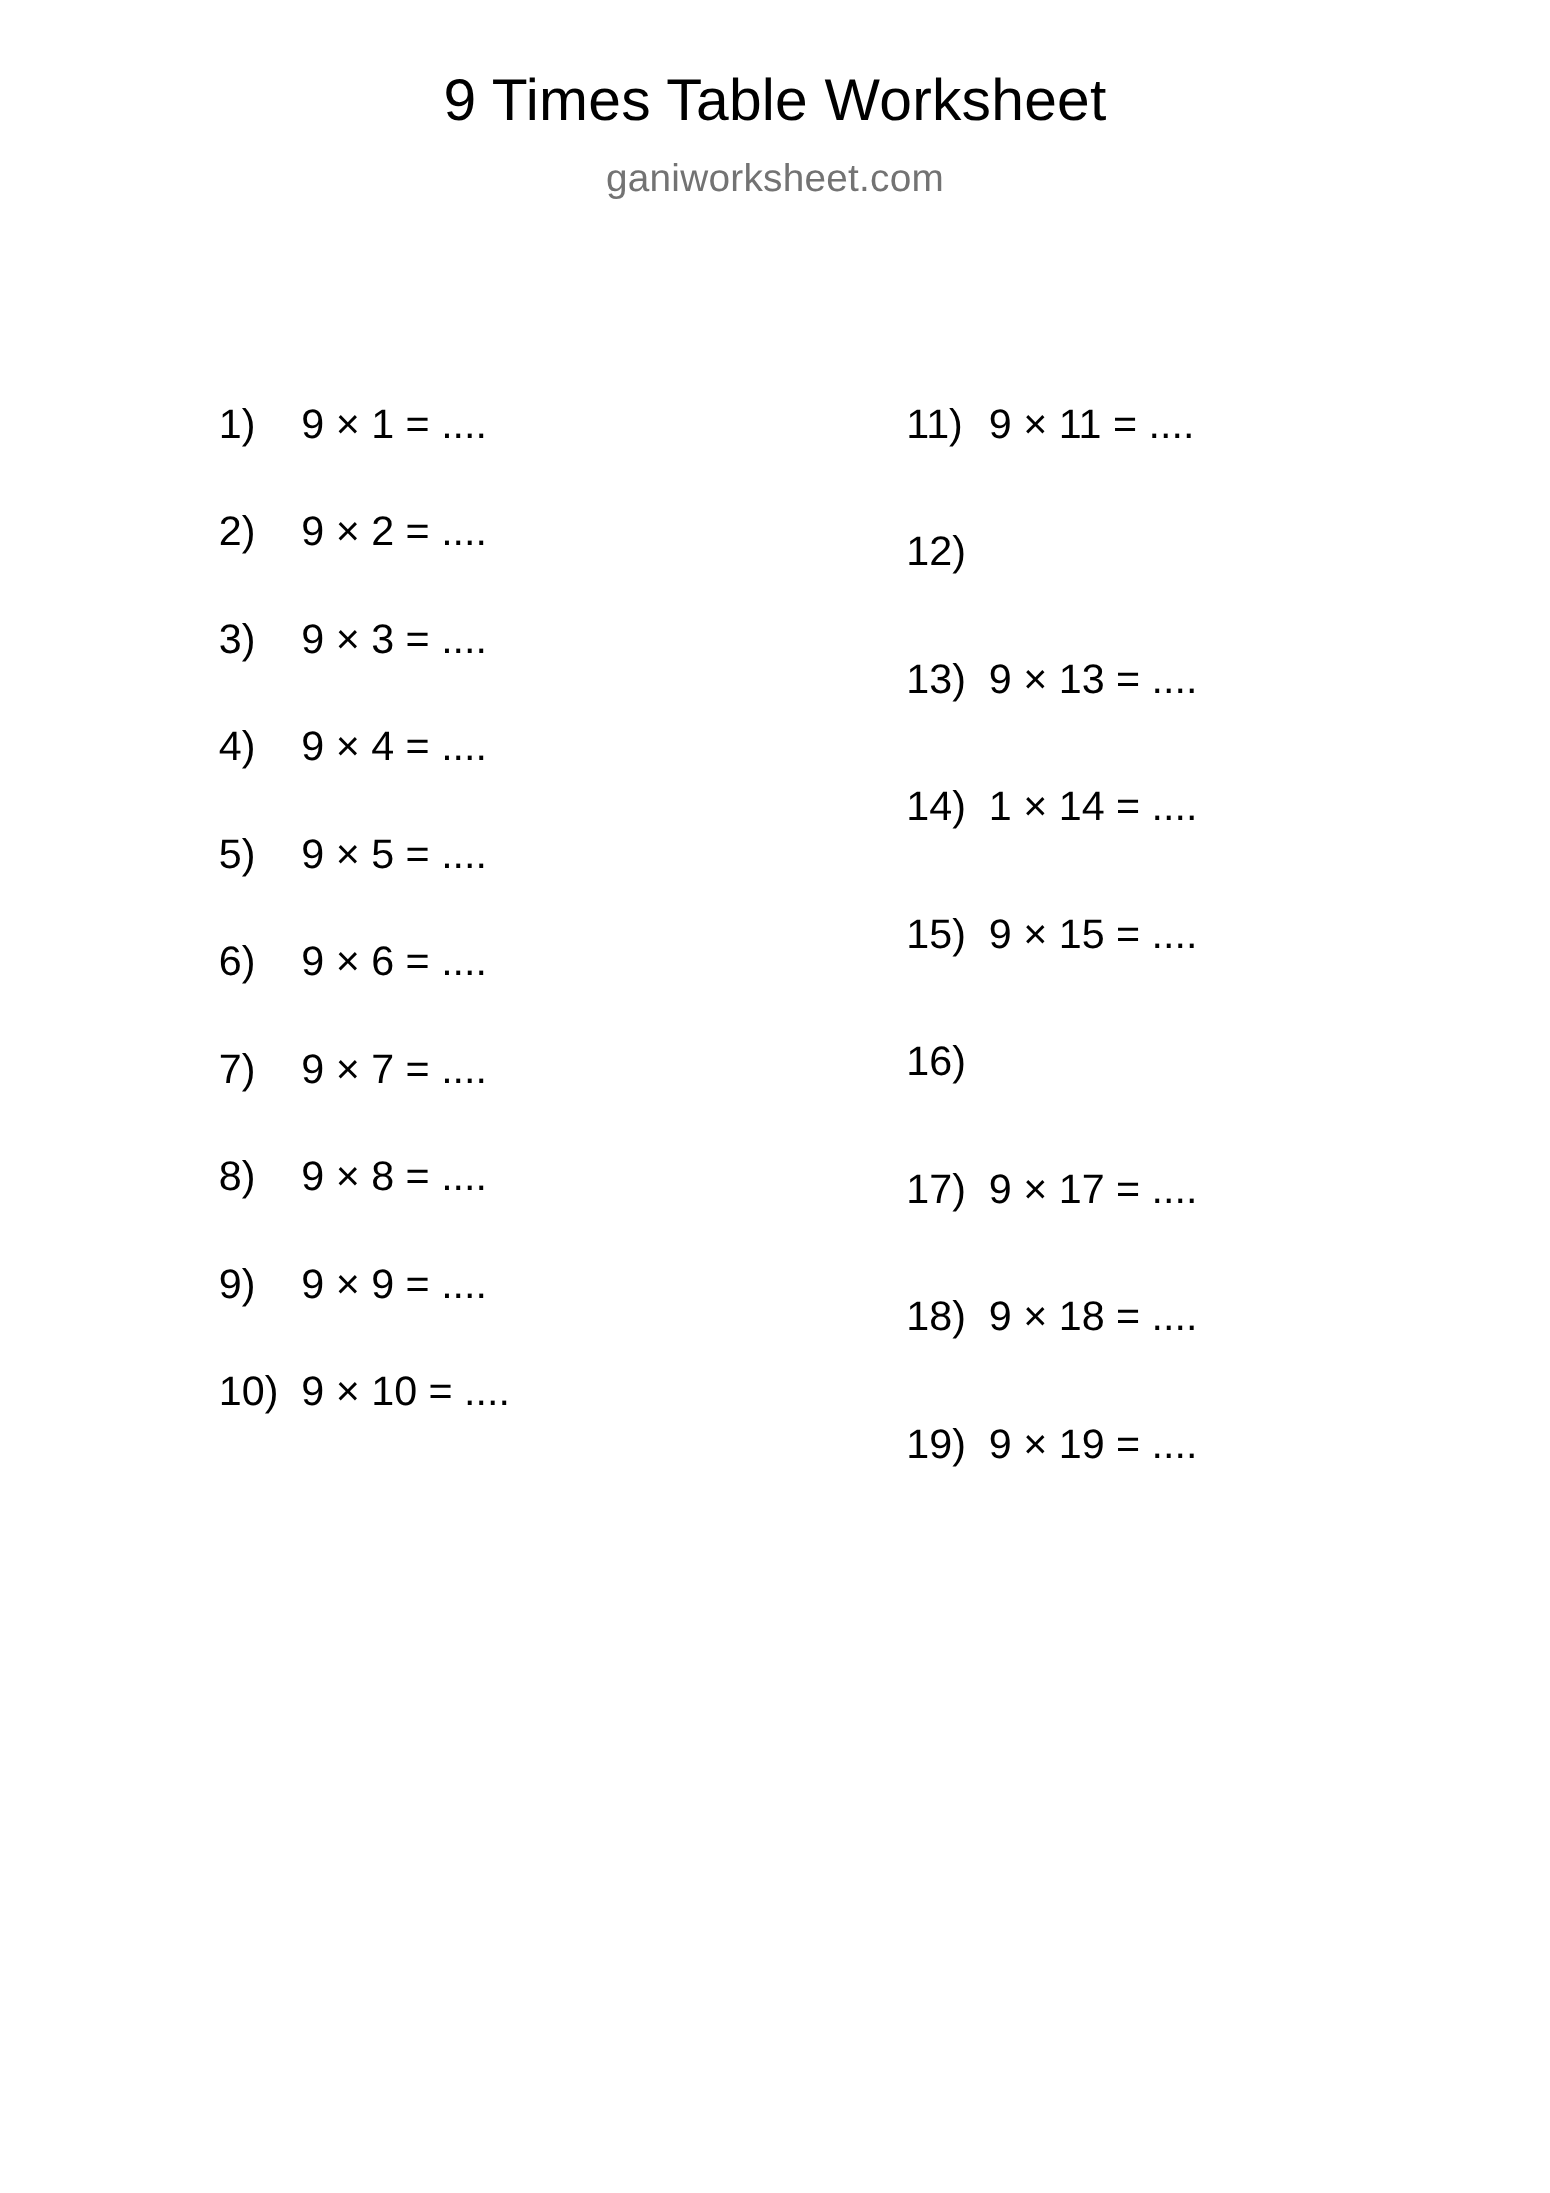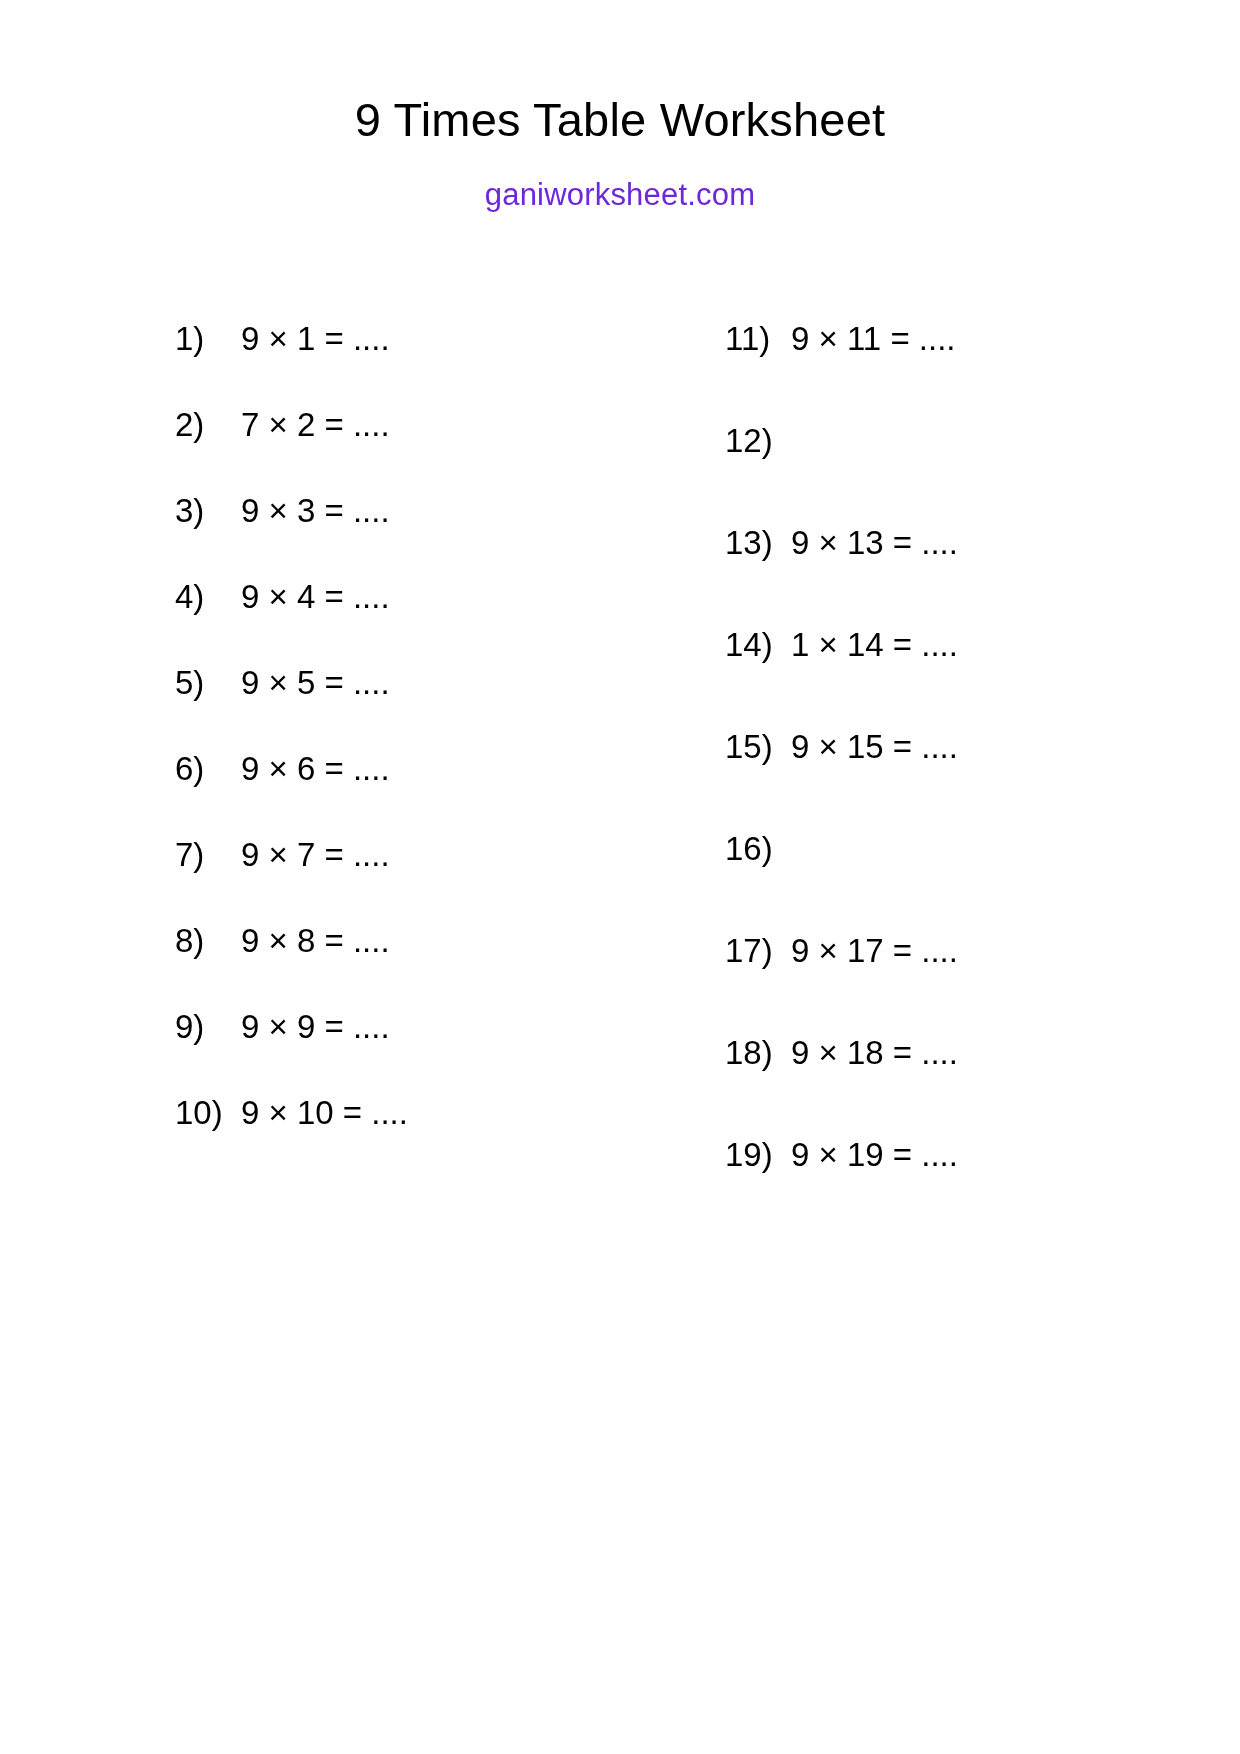--- a/index.html
+++ b/index.html
@@ -20,29 +20,29 @@
     height: 1754px;
     position: relative;
     box-sizing: border-box;
   }
   .title {
     text-align: center;
     font-size: 47px;
     font-weight: 400;
     color: #000000;
     margin: 0;
-    padding-top: 92px;
+    padding-top: 52px;
     letter-spacing: 0.2px;
   }
   .subtitle {
     text-align: center;
     font-size: 31px;
     font-weight: 400;
-    color: #6d28d9;
-    margin: 12px;
+    color: #737373;
+    margin: 0;
     padding-top: 18px;
     letter-spacing: 0.2px;
   }
   .columns {
     position: absolute;
     top: 296px;
     left: 0;
     width: 1240px;
     display: flex;
     flex-direction: row;
@@ -90,21 +90,21 @@
 
   <div class="columns">
 
     <div class="col col-left">
       <div class="problem">
         <span class="num">1)</span>
         <span class="expr">9 × 1 = ....</span>
       </div>
       <div class="problem">
         <span class="num">2)</span>
-        <span class="expr">7 × 2 = ....</span>
+        <span class="expr">9 × 2 = ....</span>
       </div>
       <div class="problem">
         <span class="num">3)</span>
         <span class="expr">9 × 3 = ....</span>
       </div>
       <div class="problem">
         <span class="num">4)</span>
         <span class="expr">9 × 4 = ....</span>
       </div>
       <div class="problem">

